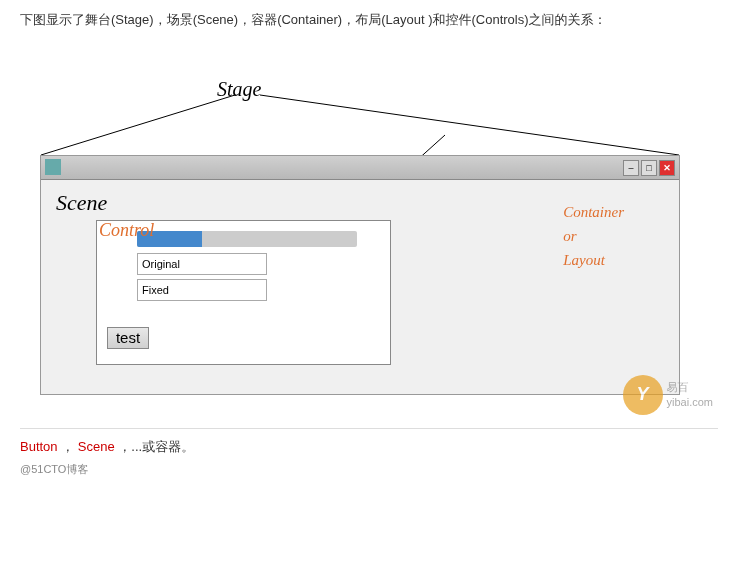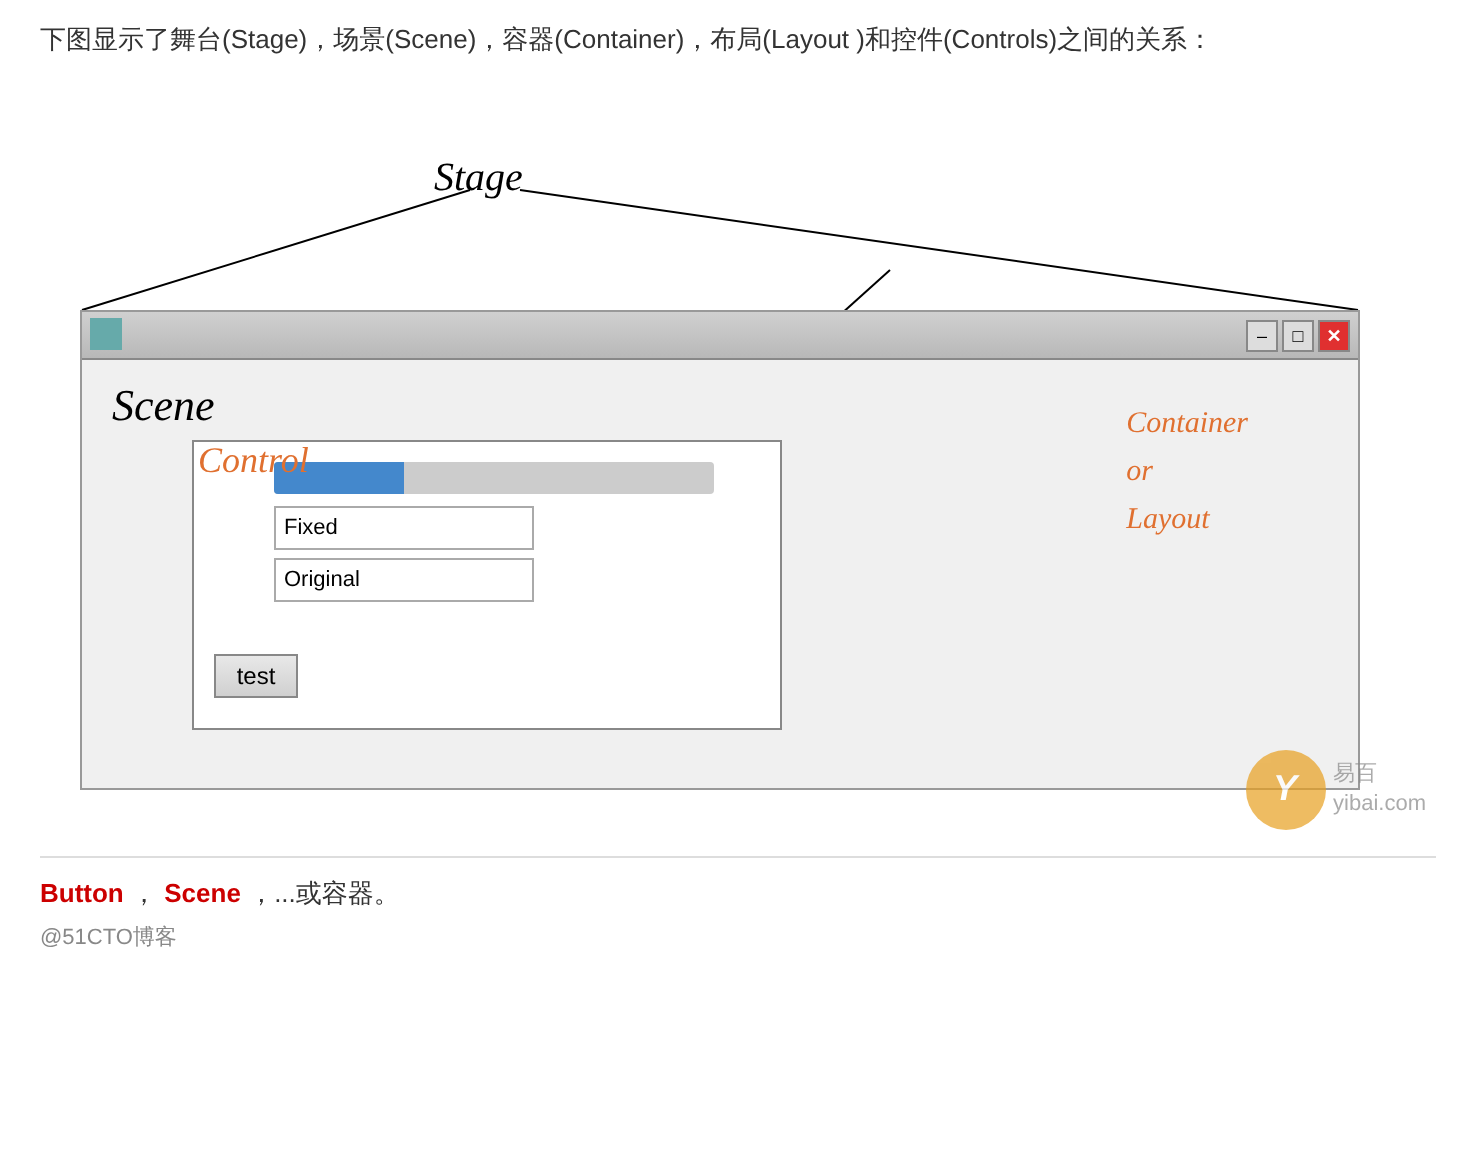--- a/index.html
+++ b/index.html
@@ -167,21 +167,21 @@
 
     
     .test-button {
       position: absolute;
       bottom: 15px;
       left: 10px;
       width: 42px;
       height: 22px;
       border: 1px solid #888;
       background: linear-gradient(to bottom, #e8e8e8, #d0d0d0);
-      font-size: 12px;
+      font-size: 15px;
       cursor: pointer;
       display: flex;
       align-items: center;
       justify-content: center;
     }
 
     
     .control-label {
       position: absolute;
       top: 40px;
@@ -257,21 +257,21 @@
     .bottom-url {
       font-size: 11px;
       color: #888;
       margin-top: 2px;
       display: flex;
       justify-content: space-between;
     }
 
     .keyword-red {
       color: #cc0000;
-      font-weight: bold;
+      font-weight: normal;
     }
   </style>
 </head>
 <body>
 
 <div class="page-container">
 
   <div class="top-description">下图显示了舞台(Stage)，场景(Scene)，容器(Container)，布局(Layout )和控件(Controls)之间的关系：</div>
 
   <div class="diagram-area">
@@ -320,22 +320,22 @@
         <div class="scene-label">Scene</div>
 
         <div class="container-box">
           <div class="container-inner">
 
             <div class="progress-bar-container">
               <div class="progress-bar-fill"></div>
             </div>
 
             <div class="text-fields-row">
+              <div class="text-field">Original</div>
               <div class="text-field">Fixed</div>
-              <div class="text-field">Original</div>
             </div>
           </div>
 
           <div class="test-button">test</div>
         </div>
 
         <div class="control-label">Control</div>
 
         <div class="container-layout-label">
           <span>Container</span><br>

